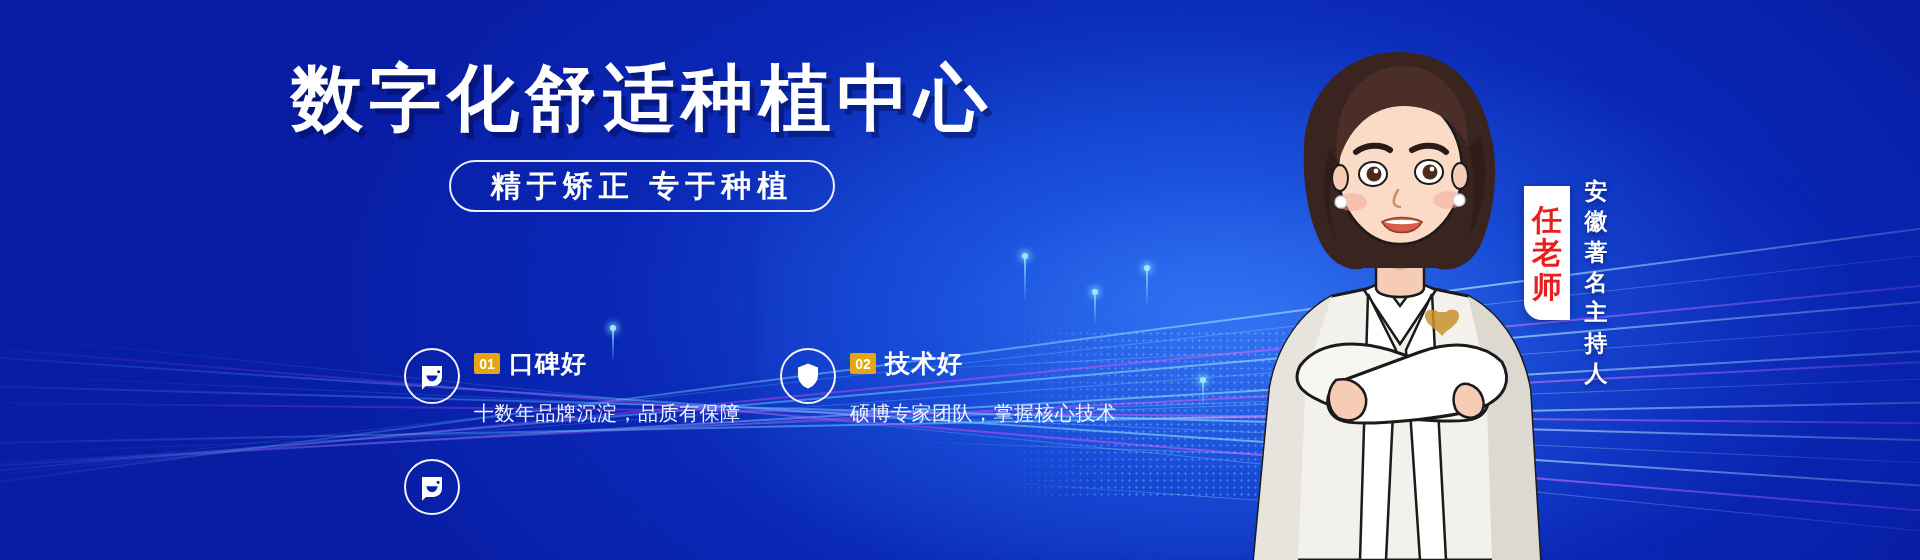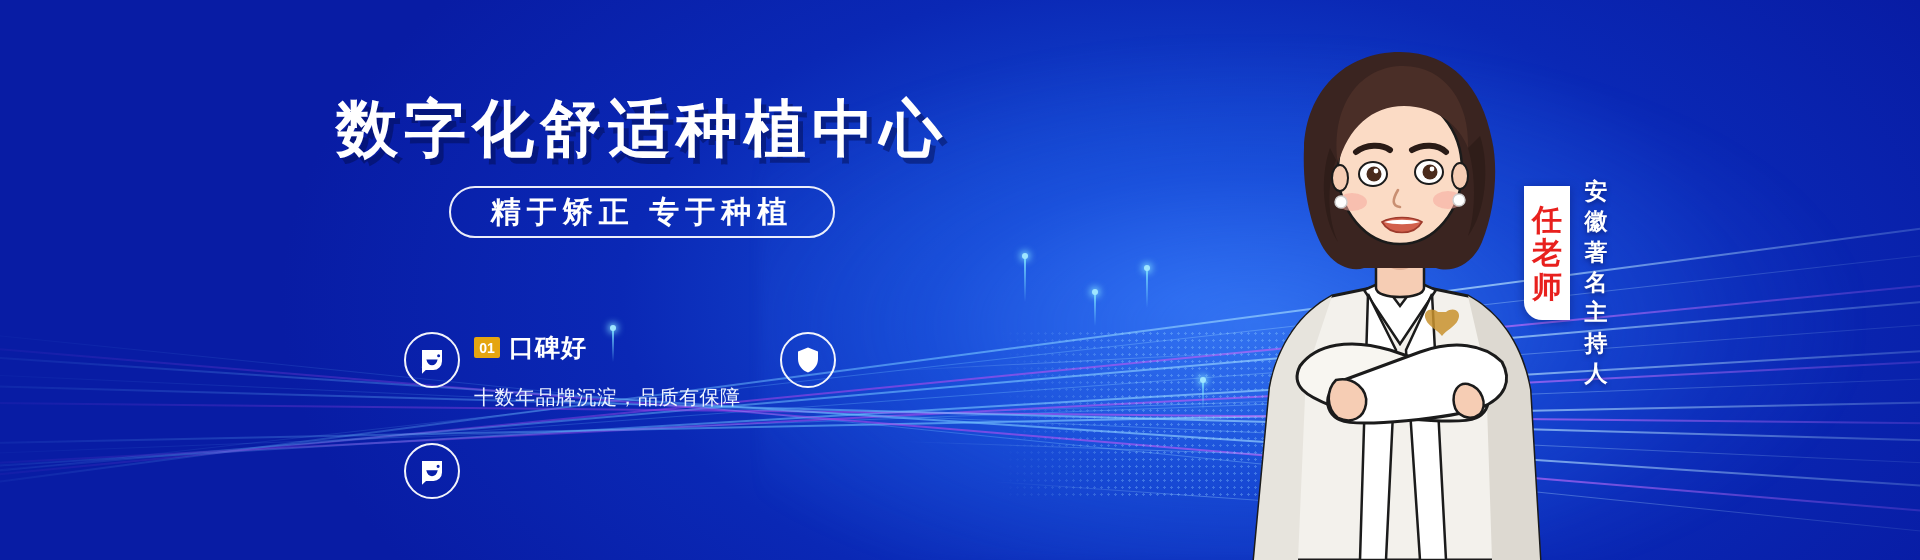--- a/index.html
+++ b/index.html
@@ -38,31 +38,31 @@
     mask-image:linear-gradient(90deg,rgba(0,0,0,0),#000 25%,#000 60%,rgba(0,0,0,0));
   }
   .gridlines{position:absolute;left:880px;top:300px;width:640px;height:250px;opacity:.45;}
   .gl{position:absolute;height:1px;background:linear-gradient(90deg,rgba(130,200,255,0),rgba(160,215,255,.8),rgba(130,200,255,0));}
   .pin{position:absolute;width:2px;background:linear-gradient(180deg,rgba(120,220,255,.95),rgba(120,220,255,0));}
   .pin::after{content:"";position:absolute;top:-3px;left:-2px;width:6px;height:6px;border-radius:50%;background:#9fe6ff;box-shadow:0 0 7px 2px rgba(130,225,255,.9);}
 
   
   .headline{position:absolute;left:272px;top:62px;width:740px;text-align:center;}
   .title{
-    font-size:62px;line-height:1;font-weight:bold;color:#ffffff;letter-spacing:6px;
-    text-shadow:5px 6px 0 rgba(3,10,70,.45);white-space:nowrap;margin-top:36px;
+    font-size:72px;line-height:1;font-weight:bold;color:#ffffff;letter-spacing:6px;
+    text-shadow:5px 6px 0 rgba(3,10,70,.45);white-space:nowrap;
   }
   .pill{
     margin:26px auto 0;display:inline-flex;align-items:center;justify-content:center;
     height:52px;padding:0 40px;border:2px solid rgba(255,255,255,.92);border-radius:30px;
   }
   .pill span{font-size:30px;font-weight:bold;letter-spacing:6px;color:#ffffff;white-space:nowrap;}
 
   
-  .features{position:absolute;left:404px;top:330px;width:800px;}
+  .features{position:absolute;left:404px;top:346px;width:800px;}
   .frow{display:flex;}
   .feature{display:flex;align-items:flex-start;gap:14px;}
   .feature.f1,.feature.f3{width:376px;}
   .ficon{
     flex:0 0 auto;width:56px;height:56px;border-radius:50%;
     border:2.5px solid rgba(255,255,255,.95);
     display:flex;align-items:center;justify-content:center;margin-top:2px;
   }
   .ficon svg{width:30px;height:30px;fill:#ffffff;}
   .ftext{padding-top:1px;}
@@ -160,20 +160,25 @@
         </div>
       </div>
 
       <div class="feature f2">
         <div class="ficon">
           <svg viewBox="0 0 24 24">
               <path d="M12 2l8 3.2v6c0 5-3.4 9.2-8 10.8-4.6-1.6-8-5.8-8-10.8v-6L12 2zm-4 7h8v1.6H8V9zm0 3.3h5.4v1.6H8v-1.6zm7.6 5.1l-2.7-2.7 1.1-1.1 1.6 1.6 3.1-3.2 1.1 1.2-4.2 4.2z"></path>
             </svg>
         </div>
         <div class="ftext">
+          <div class="fhead">
+            <span class="badge">02</span>
+            <span class="fname">技术好</span>
+          </div>
+          <div class="fdesc">硕博专家团队，掌握核心技术</div>
         </div>
       </div>
     </div>
 
     <div class="frow">
 
       <div class="feature f4">
         <div class="ficon">
           <svg viewBox="0 0 24 24">
               <path d="M4 4h16v9.2a6.8 6.8 0 0 1-6.8 6.8H7.2L4 23v-5.2V4zm3.4 7.4c.6 3.1 2.4 4.8 4.6 4.8s4-1.7 4.6-4.8H7.4zM16.9 7a1.2 1.2 0 1 0 0 2.5A1.2 1.2 0 0 0 16.9 7z"></path>

